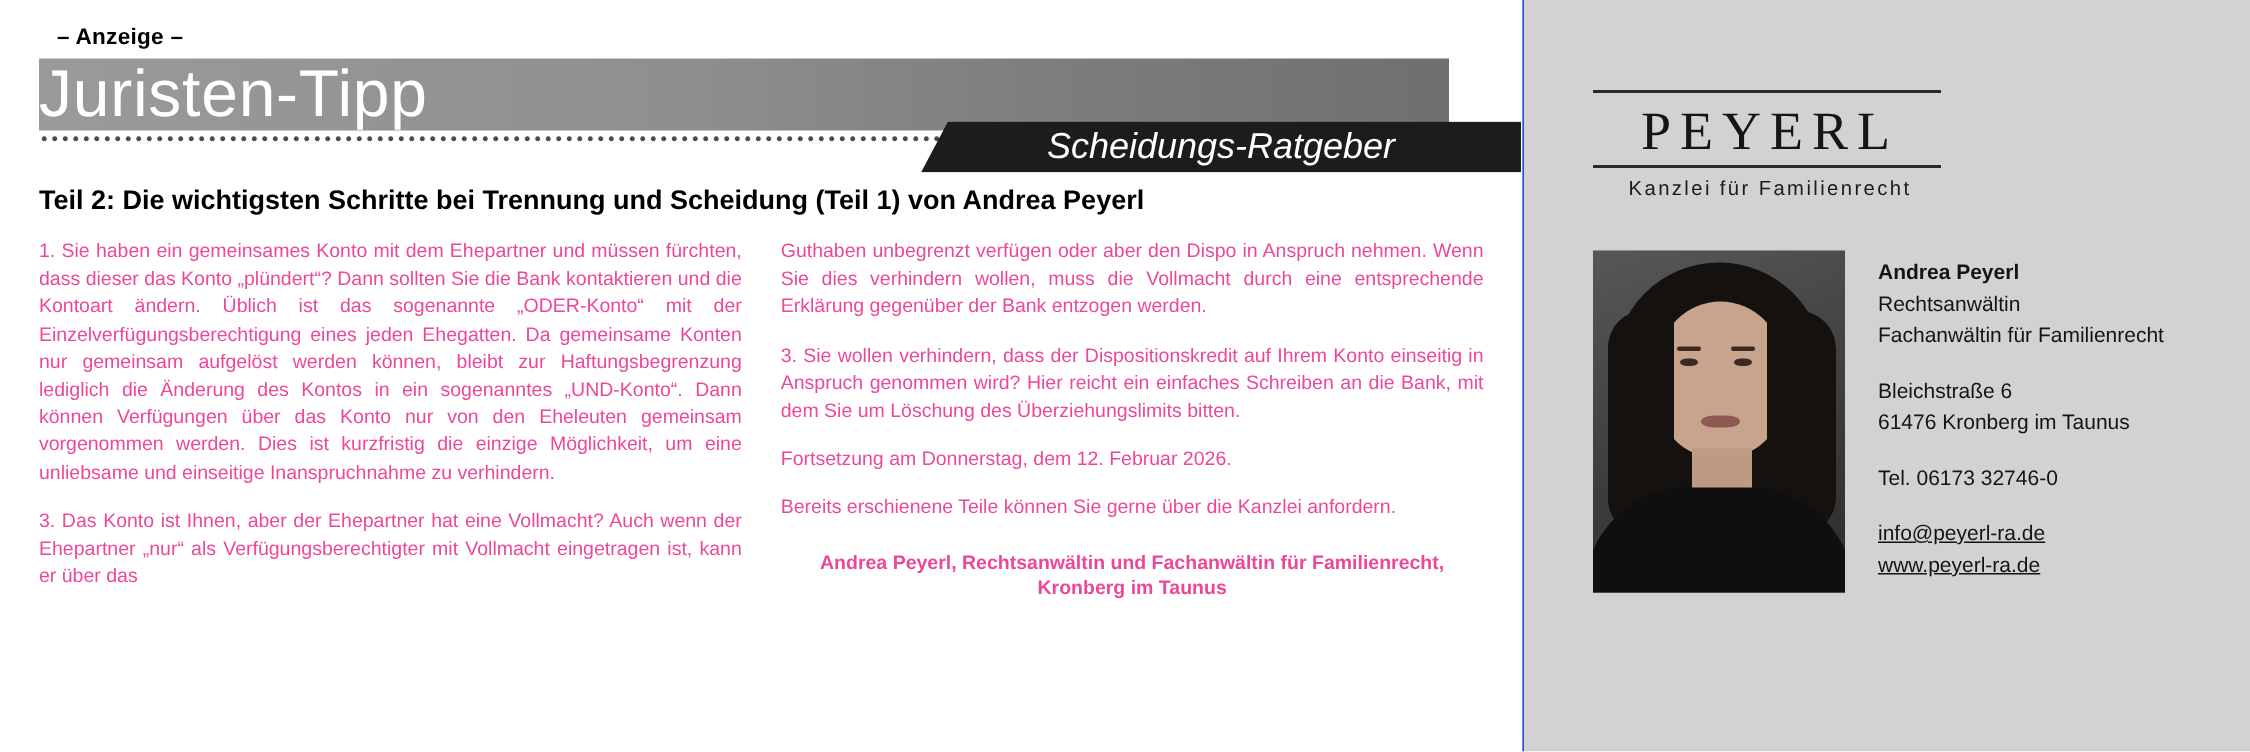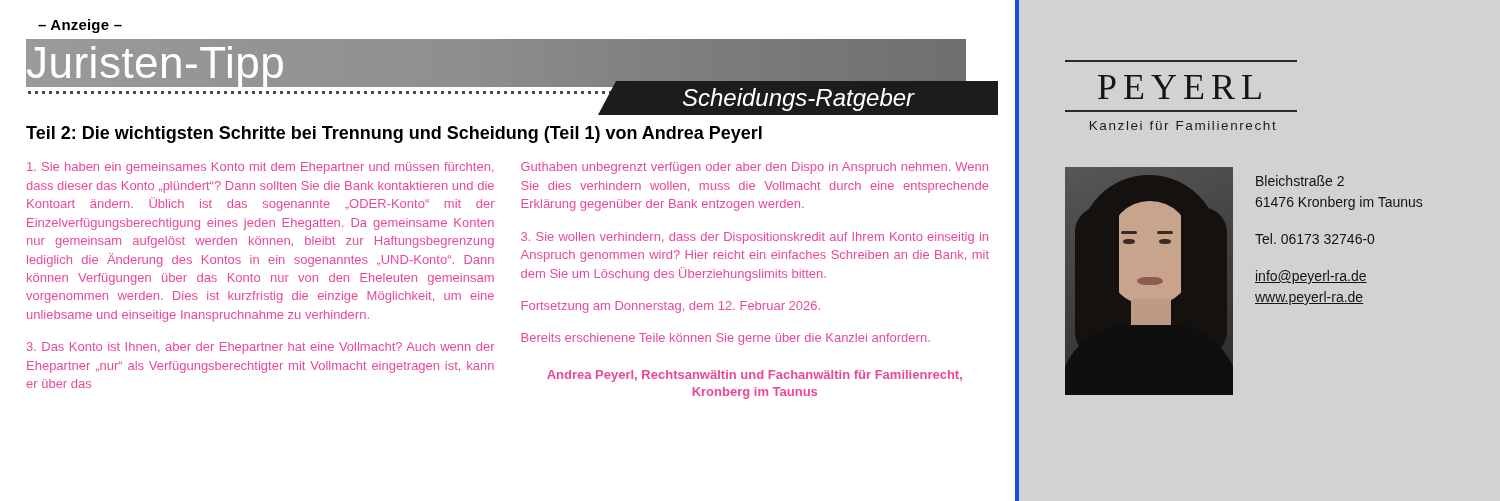--- a/index.html
+++ b/index.html
@@ -69,21 +69,21 @@
     top: 48px;
     width: 940px;
     height: 10px;
     background-image: radial-gradient(#4a4a4a 32%, transparent 34%);
     background-size: 7px 7px;
     background-position: 0 2px;
     background-repeat: repeat-x;
   }
   .banner-sub {
     position: absolute;
-    right: 24px;
+    right: 8px;
     top: 42px;
     width: 400px;
     height: 34px;
     background: #1c1c1c;
     color: #ffffff;
     font-size: 24px;
     font-style: italic;
     font-weight: normal;
     line-height: 34px;
     text-align: center;
@@ -129,21 +129,21 @@
     height: 501px;
     background: #8d8d8d;
   }
 
   
   .side-col {
     position: relative;
     width: 485px;
     height: 501px;
     background: #d2d2d2;
-    border-left: 4px solid #1d4ed8;
+    border-left: 1px solid #1d4ed8;
   }
   .side-inner {
     position: absolute;
     left: 0; top: 0; right: 0; bottom: 0;
     padding: 4px 10px 6px 28px;
   }
 
   .logo-block {
     margin: 56px 0 0 0;
     width: 232px;
@@ -329,21 +329,26 @@
           <div class="eye-r"></div>
           <div class="mouth"></div>
           <div class="neck"></div>
           <div class="hair-left"></div>
           <div class="hair-right"></div>
           <div class="shoulders"></div>
         </div>
 
         <div class="contact">
           <div class="grp">
-            <div>Bleichstraße 2</div>
+            <div class="nm">Andrea Peyerl</div>
+            <div>Rechtsanwältin</div>
+            <div>Fachanwältin für Familienrecht</div>
+          </div>
+          <div class="grp">
+            <div>Bleichstraße 6</div>
             <div>61476 Kronberg im Taunus</div>
           </div>
           <div class="grp">
             <div>Tel.  06173 32746-0</div>
           </div>
           <div class="grp last">
             <a href="#">info@peyerl-ra.de</a>
             <a href="#">www.peyerl-ra.de</a>
           </div>
         </div>

